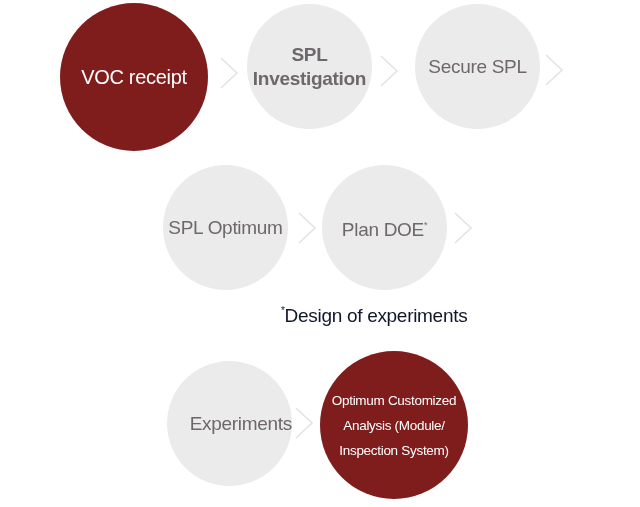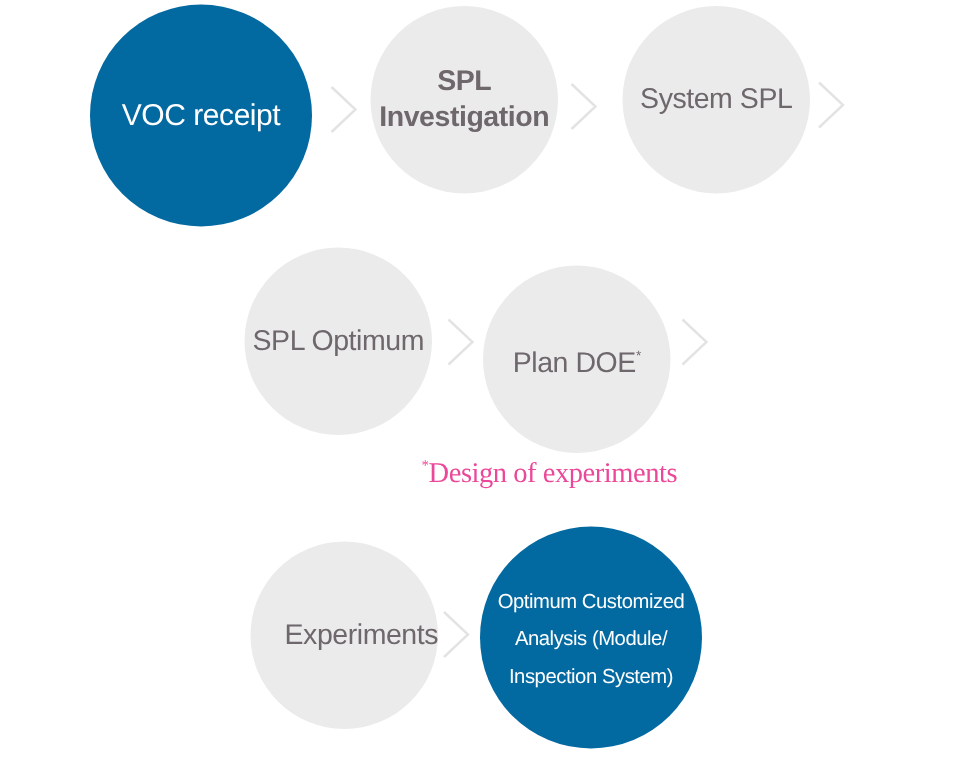--- a/index.html
+++ b/index.html
@@ -1,27 +1,27 @@
 <!DOCTYPE html>
 <html><head>
 <meta charset="utf-8">
 <style>
   html, body { margin:0; padding:0; background:#ffffff; }
   body { width:640px; height:507px; position:relative; overflow:hidden;
          font-family:"Liberation Sans","DejaVu Sans",sans-serif; }
   .circle { position:absolute; border-radius:50%; display:flex; align-items:center;
             justify-content:center; text-align:center; box-sizing:border-box; }
   .gray { background:#ebebeb; color:#6e676c; font-size:19px; line-height:24px; }
-  .navy { background:#0369a1; color:#ffffff; }
+  .navy { background:#7f1d1d; color:#ffffff; }
   .chev { position:absolute; width:22px; height:34px; }
   .chev svg { width:100%; height:100%; display:block; }
   .label { white-space:pre-line; letter-spacing:-0.3px; }
   sup { font-size:9px; vertical-align:8px; }
-  .note { position:absolute; left:281px; top:305px; font-size:19px; color:#ec4899;
-          letter-spacing:-0.3px; white-space:nowrap;font-family:Liberation Serif, serif; }
+  .note { position:absolute; left:281px; top:305px; font-size:19px; color:#0f172a;
+          letter-spacing:-0.3px; white-space:nowrap; }
   .note .star { font-size:10px; vertical-align:8px; }
 </style>
 </head>
 <body>
 
 <div class="circle navy" style="left:60px; top:3px; width:148px; height:148px; font-size:20px;">
   <span class="label">VOC receipt</span>
 </div>
 <div class="chev" style="left:218px; top:56px;">
   <svg viewBox="0 0 22 34">
@@ -31,37 +31,37 @@
 <div class="circle gray" style="left:247px; top:4px; width:125px; height:125px;font-weight:bold;">
   <span class="label">SPL
 Investigation</span>
 </div>
 <div class="chev" style="left:378px; top:54px;">
   <svg viewBox="0 0 22 34">
       <polyline points="3,2 19,17 3,32" fill="none" stroke="#e3e3e3" stroke-width="1.6"></polyline>
     </svg>
 </div>
 <div class="circle gray" style="left:415px; top:4px; width:125px; height:125px;">
-  <span class="label">System SPL</span>
+  <span class="label">Secure SPL</span>
 </div>
 <div class="chev" style="left:543px; top:53px;">
   <svg viewBox="0 0 22 34">
       <polyline points="3,2 19,17 3,32" fill="none" stroke="#e3e3e3" stroke-width="1.6"></polyline>
     </svg>
 </div>
 
 <div class="circle gray" style="left:163px; top:165px; width:125px; height:125px;">
   <span class="label">SPL Optimum</span>
 </div>
 <div class="chev" style="left:296px; top:211px;">
   <svg viewBox="0 0 22 34">
       <polyline points="3,2 19,17 3,32" fill="none" stroke="#e3e3e3" stroke-width="1.6"></polyline>
     </svg>
 </div>
-<div class="circle gray" style="left:322px; top:177px; width:125px; height:125px;">
+<div class="circle gray" style="left:322px; top:165px; width:125px; height:125px;">
   <span class="label"><span>Plan DOE</span><sup>*</sup></span>
 </div>
 <div class="chev" style="left:452px; top:211px;">
   <svg viewBox="0 0 22 34">
       <polyline points="3,2 19,17 3,32" fill="none" stroke="#e3e3e3" stroke-width="1.6"></polyline>
     </svg>
 </div>
 
 <div class="note">
   <span class="star">*</span><span>Design of experiments</span>

